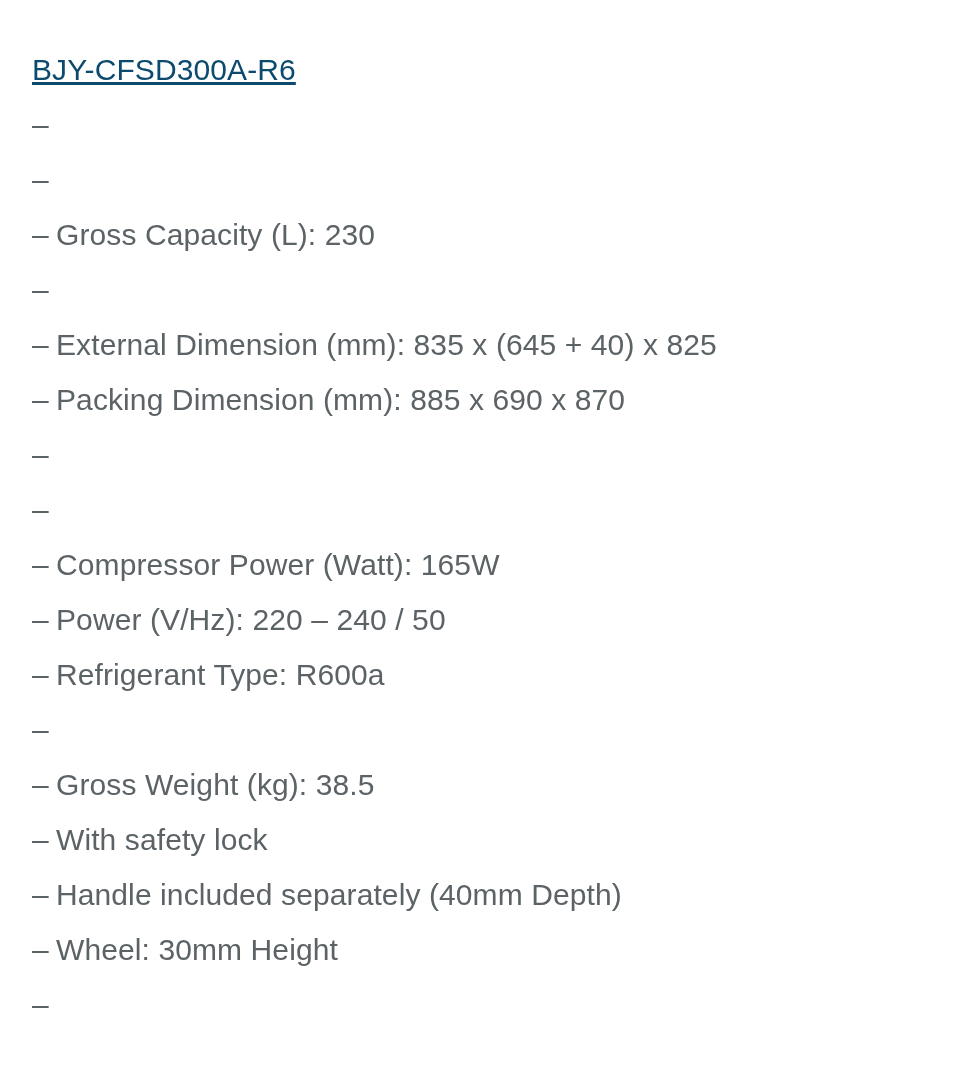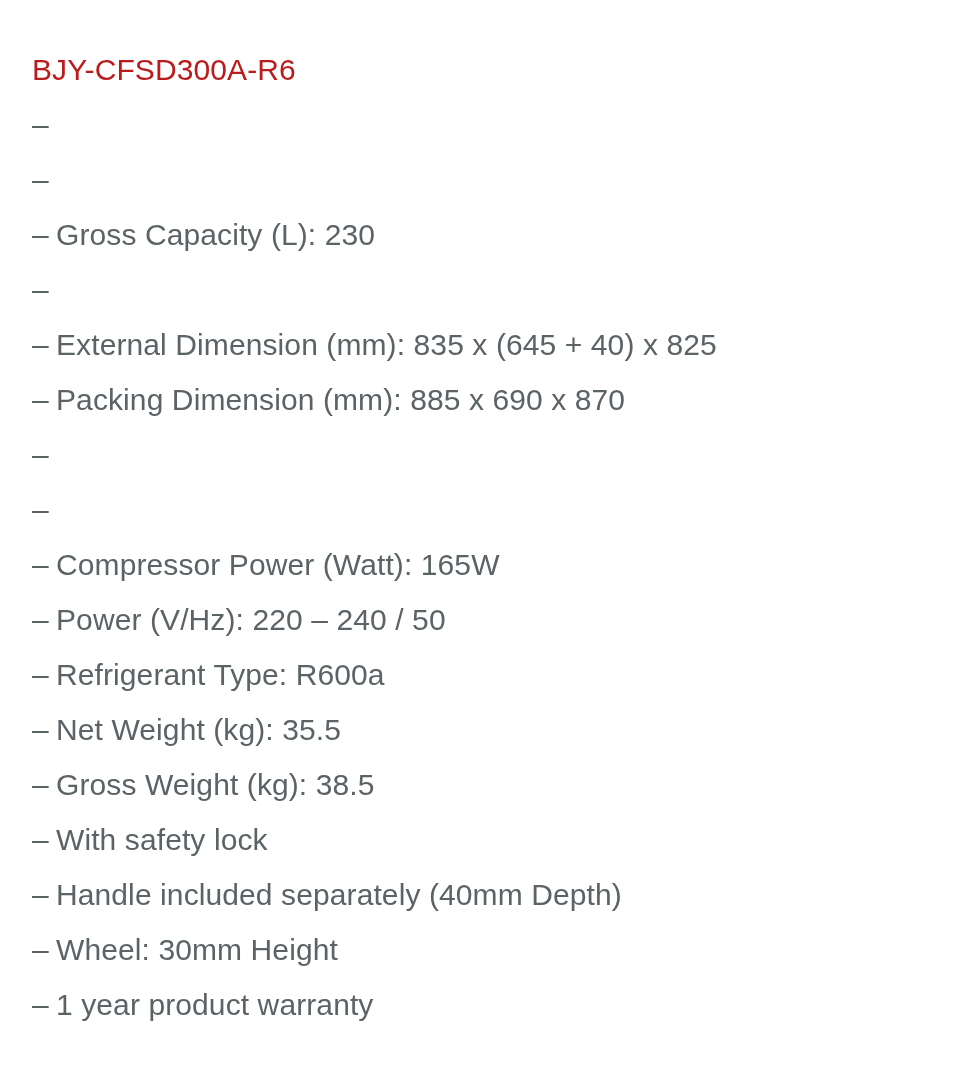--- a/index.html
+++ b/index.html
@@ -19,23 +19,24 @@
     width: 973px;
     height: 1080px;
     padding: 42px 32px 0 32px;
     background: #ffffff;
     overflow: hidden;
   }
   .product-code {
     font-size: 30px;
     line-height: 55px;
     font-weight: 400;
-    color: #b91c1c;
+    color: #0c4a6e;
     letter-spacing: 0.1px;
     white-space: nowrap;
+    text-decoration: underline;
   }
   .spec-list {
     list-style: none;
     margin: 0;
     padding: 0;
   }
   .spec-item {
     font-size: 30px;
     line-height: 55px;
     font-weight: 400;
@@ -95,36 +96,34 @@
     <li class="spec-item">
       <span class="dash">–</span>
       <span class="spec-text">Power (V/Hz): 220 – 240 / 50</span>
     </li>
     <li class="spec-item">
       <span class="dash">–</span>
       <span class="spec-text">Refrigerant Type: R600a</span>
     </li>
     <li class="spec-item">
       <span class="dash">–</span>
-      <span class="spec-text">Net Weight (kg): 35.5</span>
     </li>
     <li class="spec-item">
       <span class="dash">–</span>
       <span class="spec-text">Gross Weight (kg): 38.5</span>
     </li>
     <li class="spec-item">
       <span class="dash">–</span>
       <span class="spec-text">With safety lock</span>
     </li>
     <li class="spec-item">
       <span class="dash">–</span>
       <span class="spec-text">Handle included separately (40mm Depth)</span>
     </li>
     <li class="spec-item">
       <span class="dash">–</span>
       <span class="spec-text">Wheel: 30mm Height</span>
     </li>
     <li class="spec-item">
       <span class="dash">–</span>
-      <span class="spec-text">1 year product warranty</span>
     </li>
   </ul>
 </div>
 
 </body></html>

